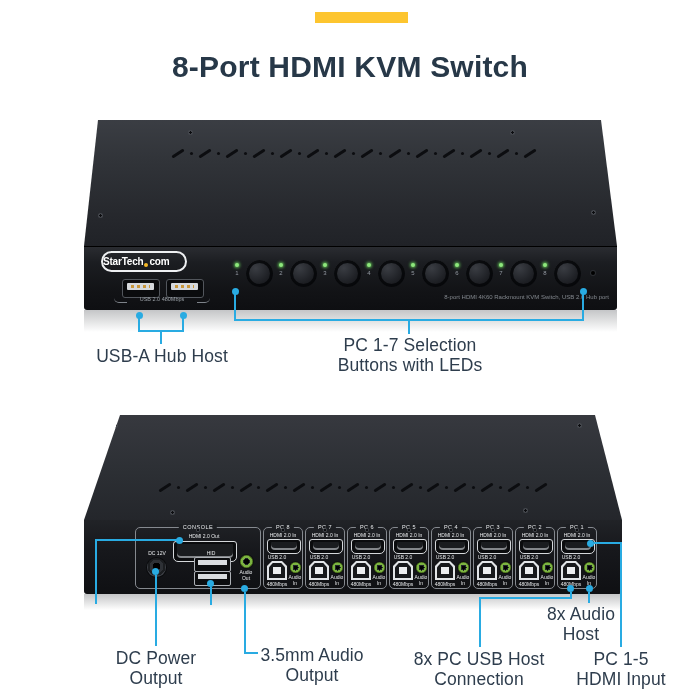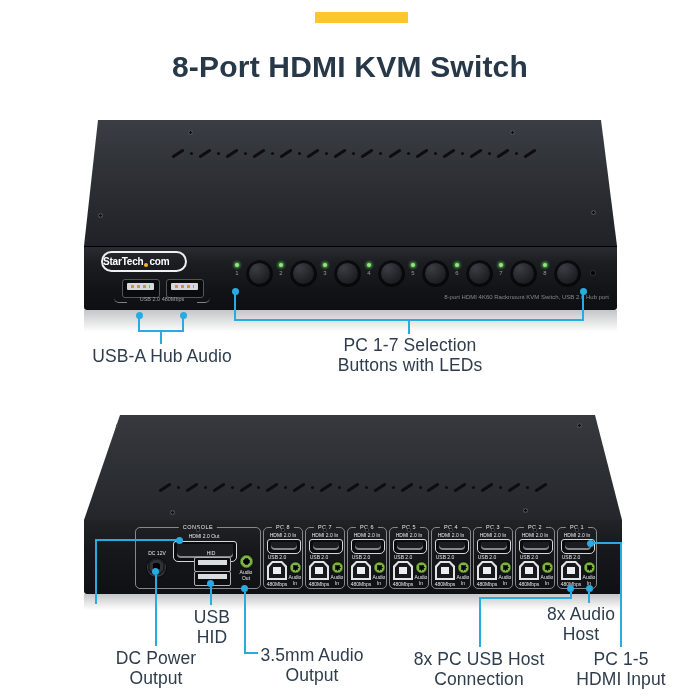--- a/index.html
+++ b/index.html
@@ -197,21 +197,21 @@
     </div>
     <div class="refl" style="left:1px;top:192px;width:533px;height:22px"></div>
   </div>
 
   <span class="c-dot" style="left:136px;top:312px"></span>
   <span class="c-dot" style="left:180px;top:312px"></span>
   <span class="c-line" style="left:138px;top:318px;width:2px;height:14px"></span>
   <span class="c-line" style="left:182px;top:318px;width:2px;height:14px"></span>
   <span class="c-line" style="left:138px;top:330px;width:46px;height:2px"></span>
   <span class="c-line" style="left:160px;top:330px;width:2px;height:14px"></span>
-  <div class="c-label" style="left:77px;top:346px;width:170px">USB-A Hub Audio</div>
+  <div class="c-label" style="left:77px;top:346px;width:170px">USB-A Hub Host</div>
 
   <span class="c-dot" style="left:232px;top:288px"></span>
   <span class="c-dot" style="left:580px;top:288px"></span>
   <span class="c-line" style="left:234px;top:294px;width:2px;height:27px"></span>
   <span class="c-line" style="left:582px;top:294px;width:2px;height:27px"></span>
   <span class="c-line" style="left:234px;top:319px;width:350px;height:2px"></span>
   <span class="c-line" style="left:408px;top:319px;width:2px;height:15px"></span>
   <div class="c-label" style="left:320px;top:335px;width:180px">PC 1-7 Selection
 Buttons with LEDs</div>
 
@@ -408,22 +408,20 @@
   <span class="c-line" style="left:95px;top:539px;width:84px;height:2px"></span>
   <span class="c-line" style="left:95px;top:539px;width:2px;height:65px"></span>
 
   <span class="c-dot" style="left:152px;top:568px"></span>
   <span class="c-line" style="left:155px;top:575px;width:2px;height:71px"></span>
   <div class="c-label" style="left:96px;top:648px;width:120px">DC Power
 Output</div>
 
   <span class="c-dot" style="left:207px;top:580px"></span>
   <span class="c-line" style="left:210px;top:587px;width:2px;height:18px"></span>
-  <div class="c-label" style="left:172px;top:607px;width:80px">USB
-HID</div>
 
   <span class="c-dot" style="left:241px;top:585px"></span>
   <span class="c-line" style="left:244px;top:592px;width:2px;height:62px"></span>
   <span class="c-line" style="left:244px;top:652px;width:14px;height:2px"></span>
   <div class="c-label" style="left:260px;top:645px;width:104px">3.5mm Audio
 Output</div>
 
   <span class="c-dot" style="left:567px;top:585px"></span>
   <span class="c-line" style="left:570px;top:592px;width:2px;height:7px"></span>
   <span class="c-line" style="left:479px;top:597px;width:93px;height:2px"></span>

